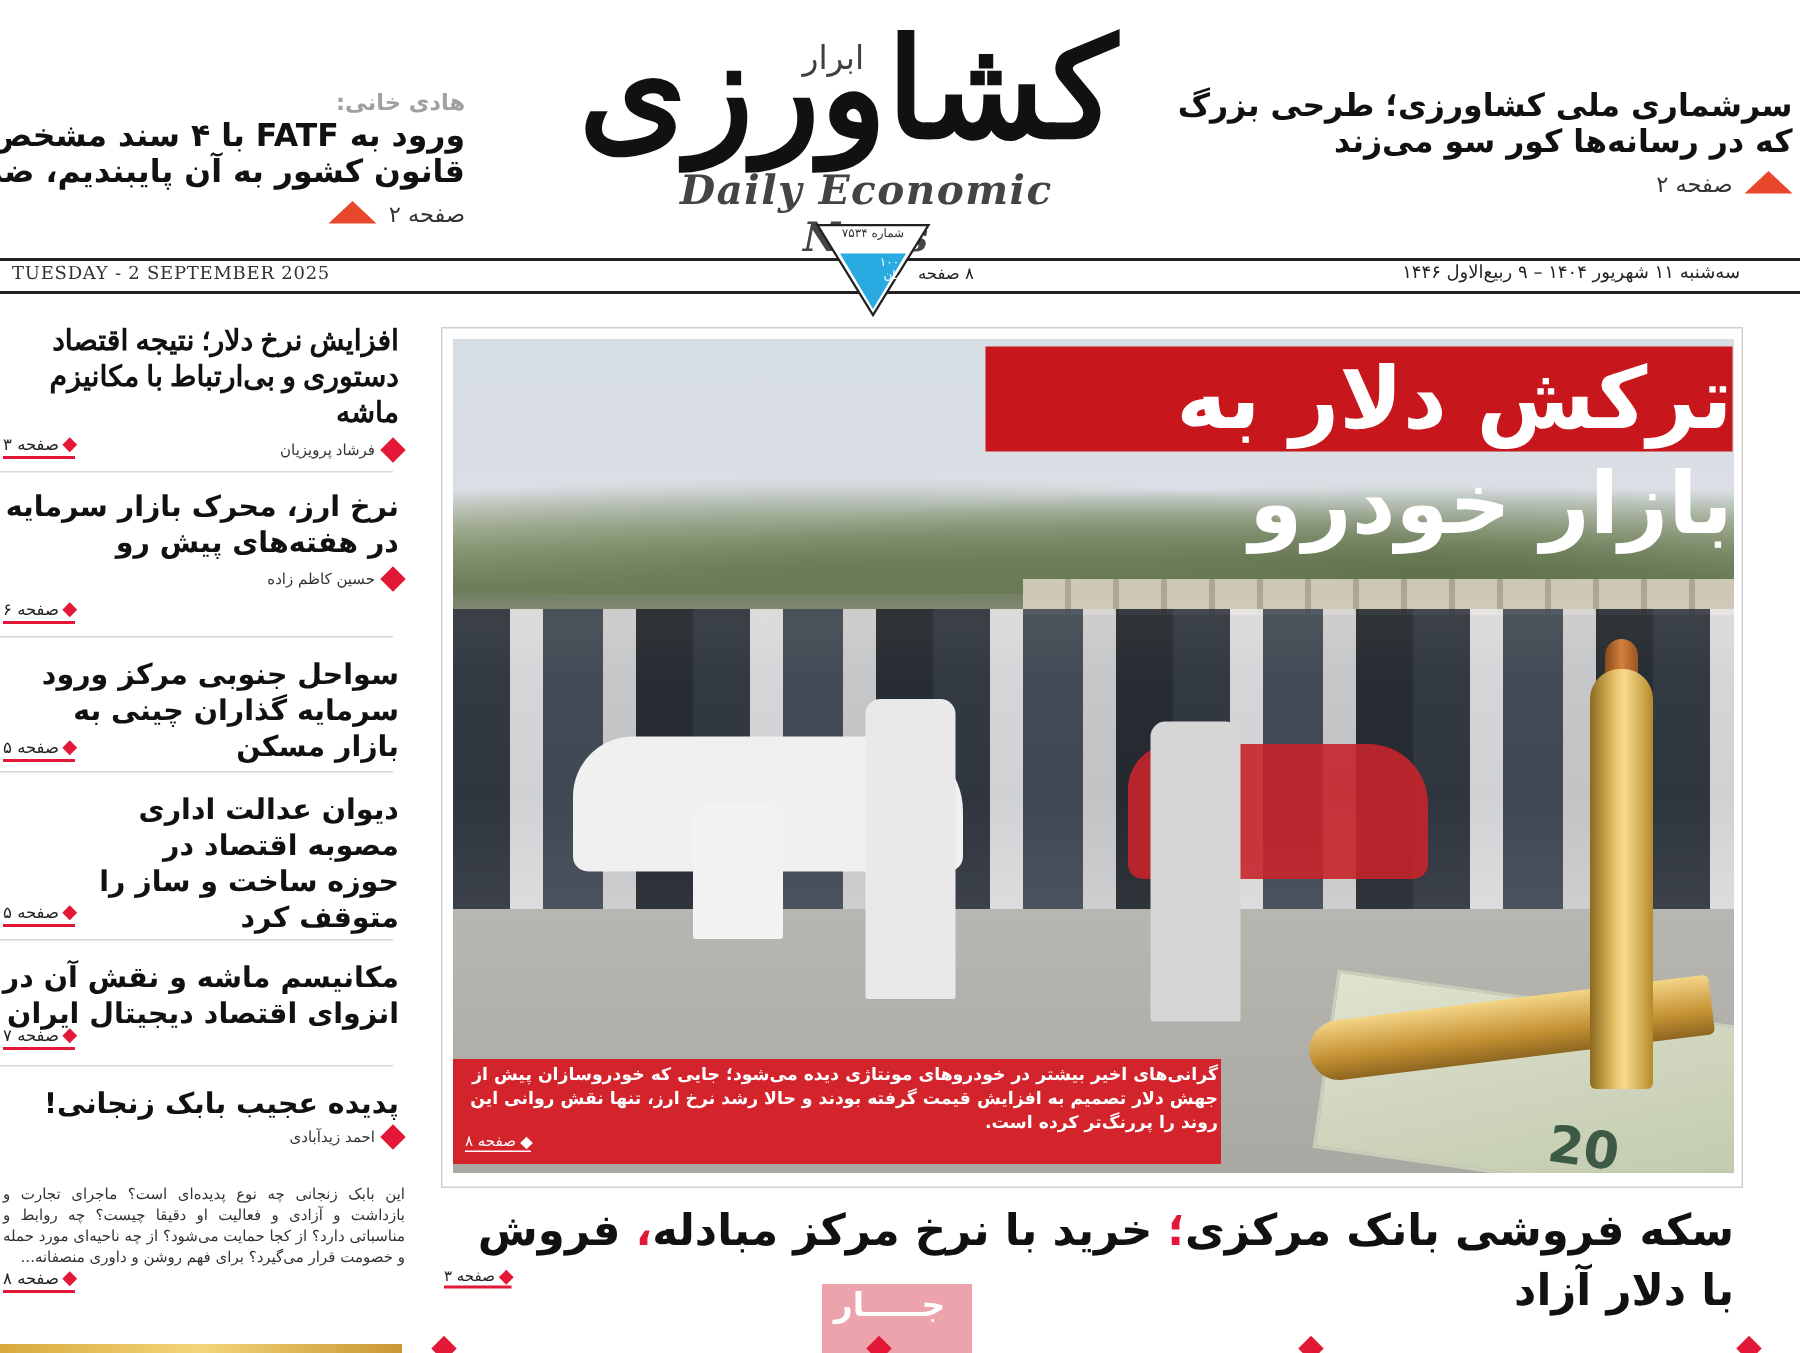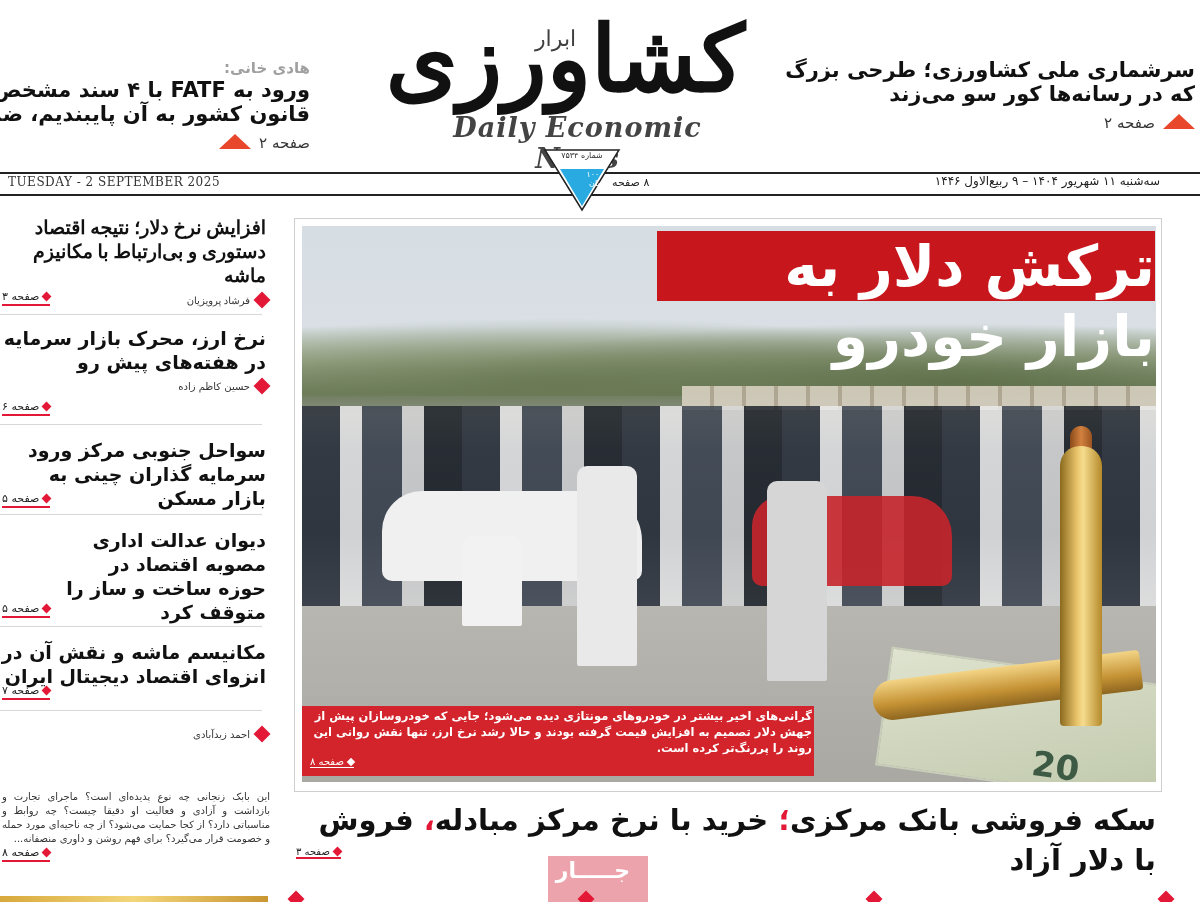--- a/index.html
+++ b/index.html
@@ -172,20 +172,21 @@
 <div class="side-item" style="top:640px;">
   <div class="title">مکانیسم ماشه و نقش آن در انزوای اقتصاد دیجیتال ایران</div>
 </div>
 <div class="pref" style="top:684px;">
   <span class="diamond-sm"></span>
   <span>صفحه ۷</span>
 </div>
 <div class="sep" style="top:710px;"></div>
 
 <div class="side-item" style="top:724px;">
+  <div class="title">پدیده عجیب بابک زنجانی!</div>
   <div class="author" style="margin-top:4px;">
     <span class="diamond"></span>
     <span>احمد زیدآبادی</span>
   </div>
 </div>
 <div class="side-body">این بابک زنجانی چه نوع پدیده‌ای است؟ ماجرای تجارت و بازداشت و آزادی و فعالیت او دقیقا چیست؟ چه روابط و مناسباتی دارد؟ از کجا حمایت می‌شود؟ از چه ناحیه‌ای مورد حمله و خصومت قرار می‌گیرد؟ برای فهم روشن و داوری منصفانه...</div>
 <div class="pref" style="top:846px;">
   <span class="diamond-sm"></span>
   <span>صفحه ۸</span>
 </div>

